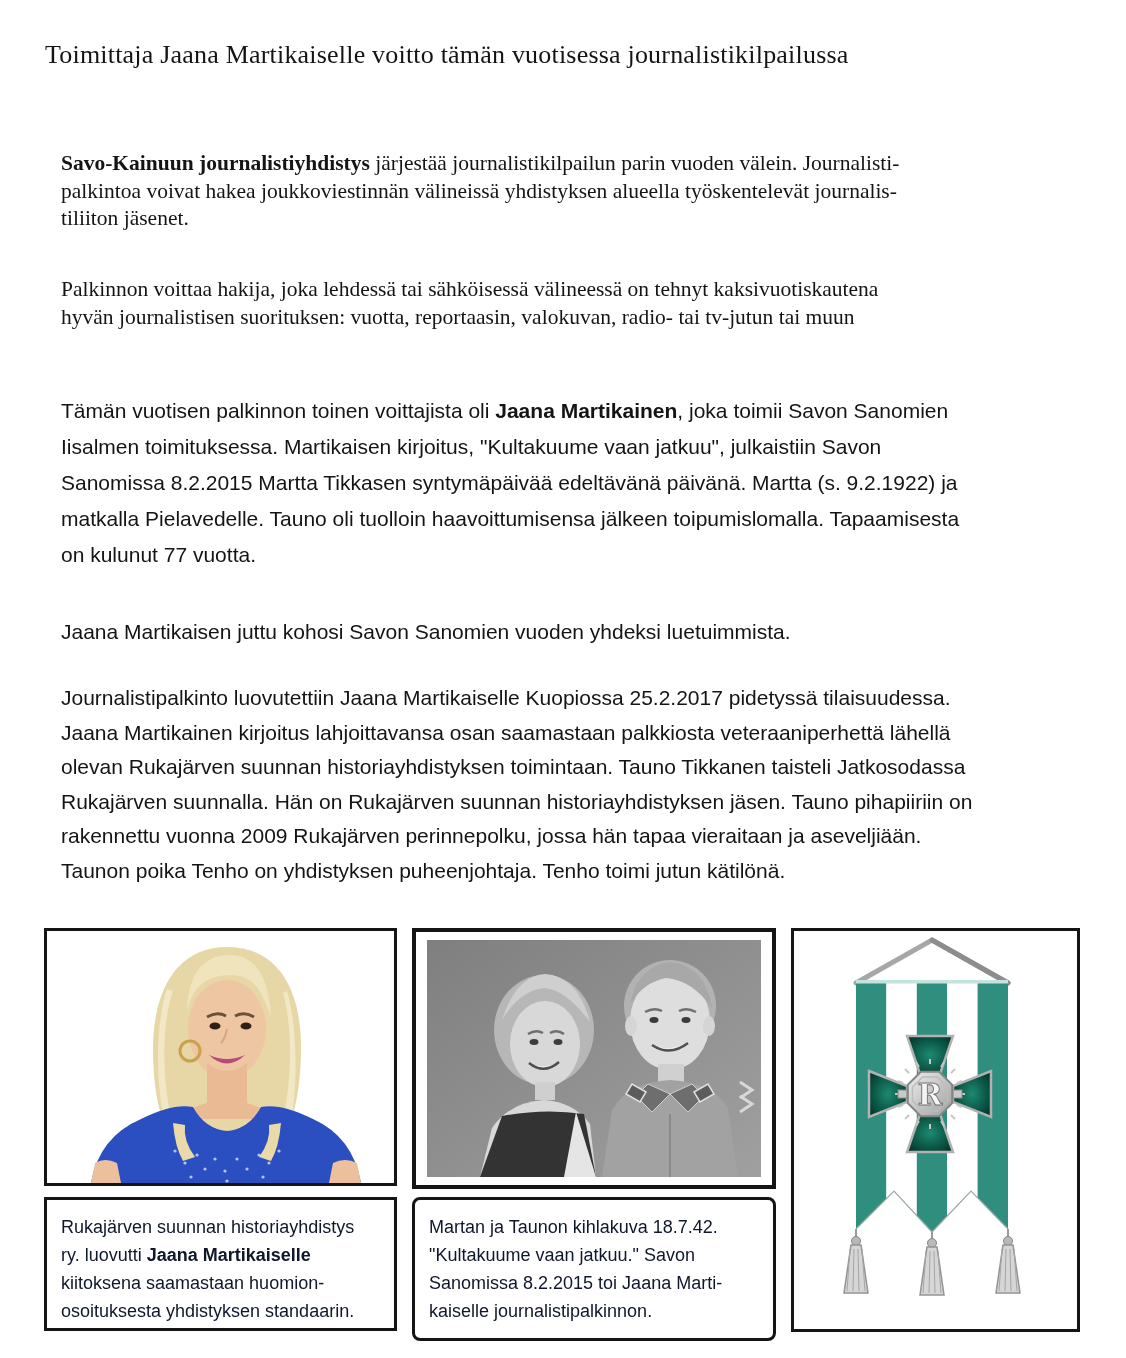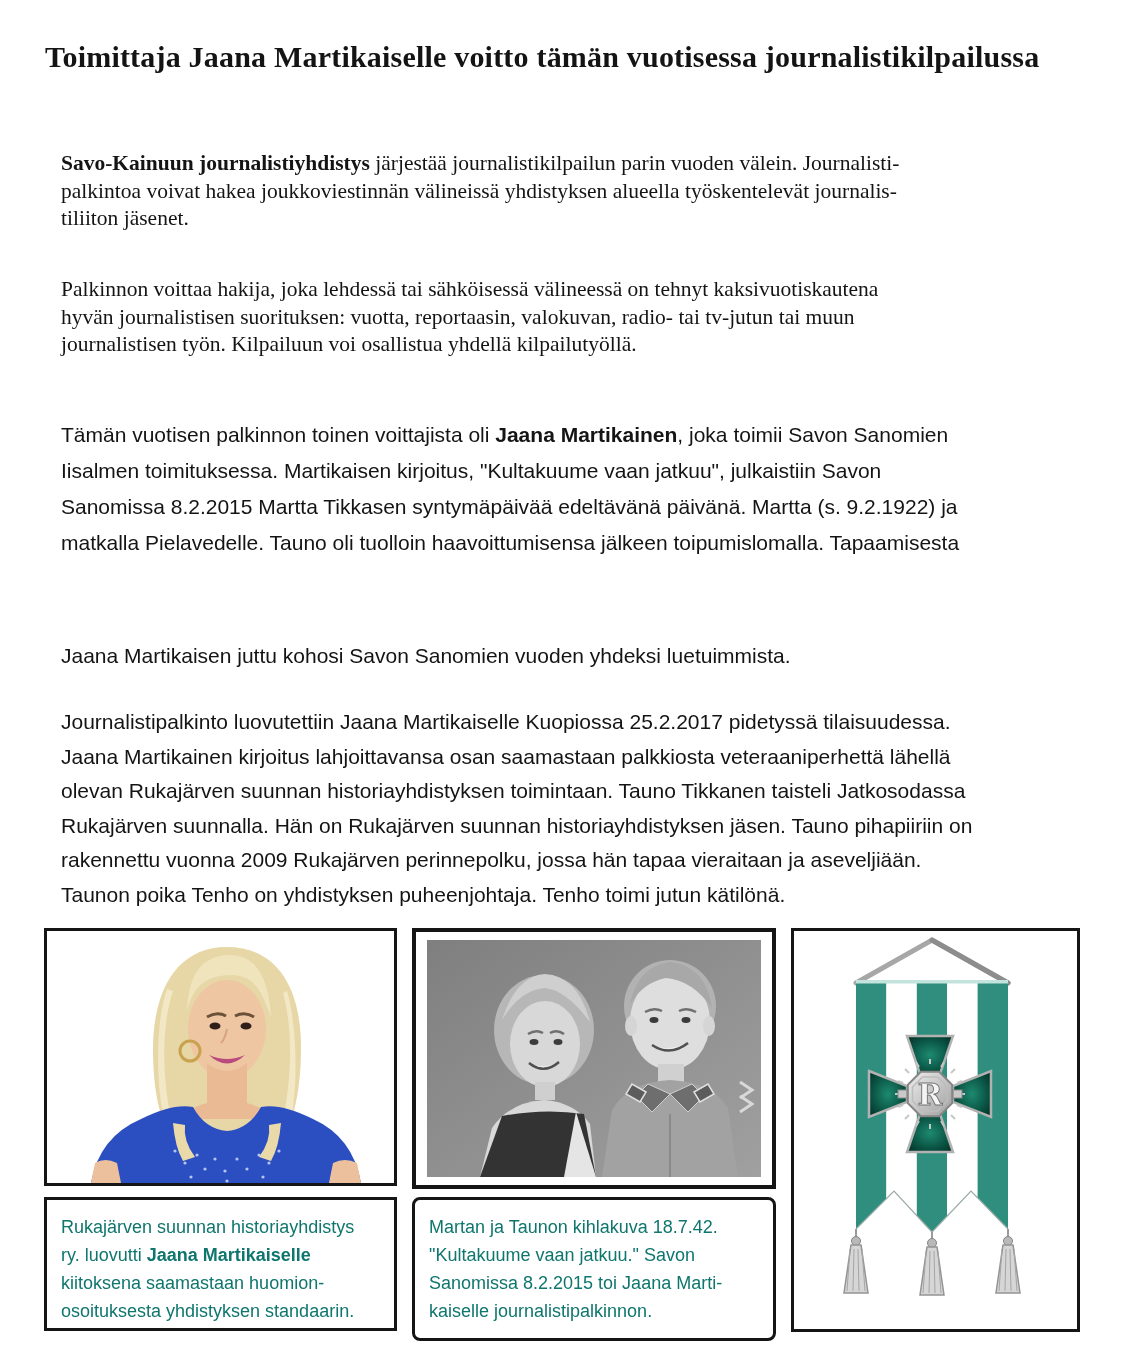--- a/index.html
+++ b/index.html
@@ -1,29 +1,29 @@
 <!DOCTYPE html>
 <html><head>
 <meta charset="utf-8">
 <style>
   html,body{margin:0;padding:0;background:#ffffff;}
   .page{position:relative;width:1126px;height:1358px;background:#ffffff;color:#141414;overflow:hidden;}
   .h1{position:absolute;left:45px;top:40px;margin:0;font-family:"Liberation Serif",serif;
-      font-weight:bold;font-size:30px;white-space:nowrap;letter-spacing:.2px;}
+      font-weight:normal;font-size:26px;white-space:nowrap;letter-spacing:.2px;}
   .para{position:absolute;left:61px;width:1045px;margin:0;}
   .serif{font-family:"Liberation Serif",serif;font-size:21.5px;line-height:27.5px;}
-  .sans{font-family:"Liberation Sans",sans-serif;font-size:21px;margin-top:24px;}
+  .sans{font-family:"Liberation Sans",sans-serif;font-size:21px;}
   .lh36{line-height:36px;}
   .lh34{line-height:34.5px;}
   .line{display:block;white-space:nowrap;}
   .b{font-weight:bold;}
   .box{position:absolute;border:3px solid #151515;background:#ffffff;box-sizing:border-box;}
   .box svg{display:block;width:100%;height:100%;}
   .caption{font-family:"Liberation Sans",sans-serif;font-size:18px;line-height:28px;
-           padding:13px 4px 0 14px;color:#0f766e;}
+           padding:13px 4px 0 14px;color:#0f172a;}
   #img-left{left:44px;top:928px;width:353px;height:258px;}
   #img-mid{left:412px;top:928px;width:364px;height:261px;border-width:4px;}
   #img-right{left:791px;top:928px;width:289px;height:404px;}
   #cap-left{left:44px;top:1197px;width:353px;height:134px;}
   #cap-mid{left:412px;top:1197px;width:364px;height:144px;border-radius:8px;}
   #p1{top:150px;} #p2{top:276px;} #p3{top:393px;} #p4{top:620px;} #p5{top:681px;}
 </style>
 </head>
 <body>
 
@@ -33,28 +33,28 @@
 
   <p class="para serif" id="p1">
     <span class="line"><span class="b">Savo-Kainuun journalistiyhdistys</span><span> järjestää journalistikilpailun parin vuoden välein. Journalisti-</span></span>
     <span class="line">palkintoa voivat hakea joukkoviestinnän välineissä yhdistyksen alueella työskentelevät journalis-</span>
     <span class="line">tiliiton jäsenet.</span>
   </p>
 
   <p class="para serif" id="p2">
     <span class="line">Palkinnon voittaa hakija, joka lehdessä tai sähköisessä välineessä on tehnyt kaksivuotiskautena</span>
     <span class="line">hyvän journalistisen suorituksen: vuotta, reportaasin, valokuvan, radio- tai tv-jutun tai muun</span>
-    <span class="line">journalistisen työn. Kilpailuun voi osallistua yhdellä kilpailutyöllä.</span>
   </p>
 
   <p class="para sans lh36" id="p3">
     <span class="line"><span>Tämän vuotisen palkinnon toinen voittajista oli </span><span class="b">Jaana Martikainen</span><span>, joka toimii Savon Sanomien</span></span>
     <span class="line">Iisalmen toimituksessa. Martikaisen kirjoitus, "Kultakuume vaan jatkuu", julkaistiin Savon</span>
     <span class="line">Sanomissa 8.2.2015 Martta Tikkasen syntymäpäivää edeltävänä päivänä. Martta (s. 9.2.1922) ja</span>
     <span class="line">matkalla Pielavedelle. Tauno oli tuolloin haavoittumisensa jälkeen toipumislomalla. Tapaamisesta</span>
+    <span class="line">on kulunut 77 vuotta.</span>
   </p>
 
   <p class="para sans" id="p4">
     <span class="line">Jaana Martikaisen juttu kohosi Savon Sanomien vuoden yhdeksi luetuimmista.</span>
   </p>
 
   <p class="para sans lh34" id="p5">
     <span class="line">Journalistipalkinto luovutettiin Jaana Martikaiselle Kuopiossa 25.2.2017 pidetyssä tilaisuudessa.</span>
     <span class="line">Jaana Martikainen kirjoitus lahjoittavansa osan saamastaan palkkiosta veteraaniperhettä lähellä</span>
     <span class="line">olevan Rukajärven suunnan historiayhdistyksen toimintaan. Tauno Tikkanen taisteli Jatkosodassa</span>

